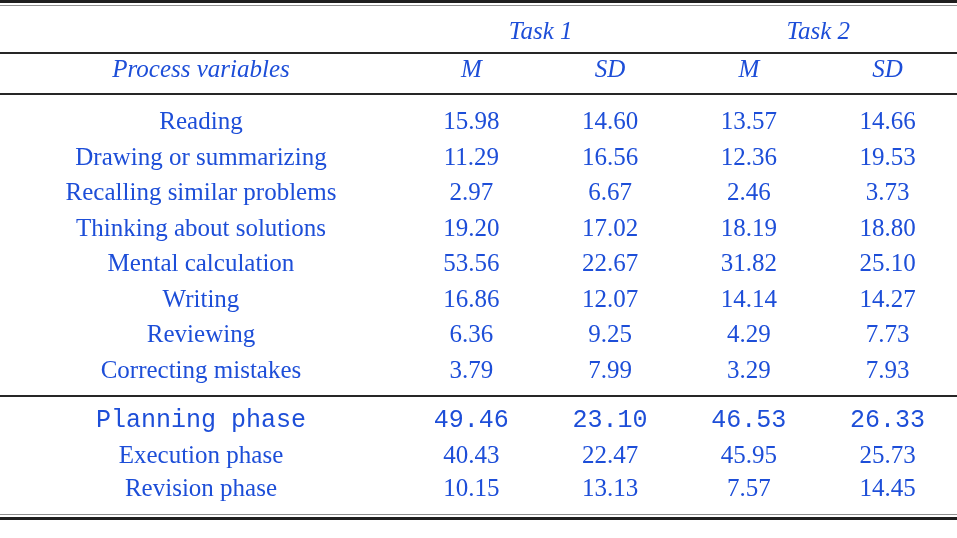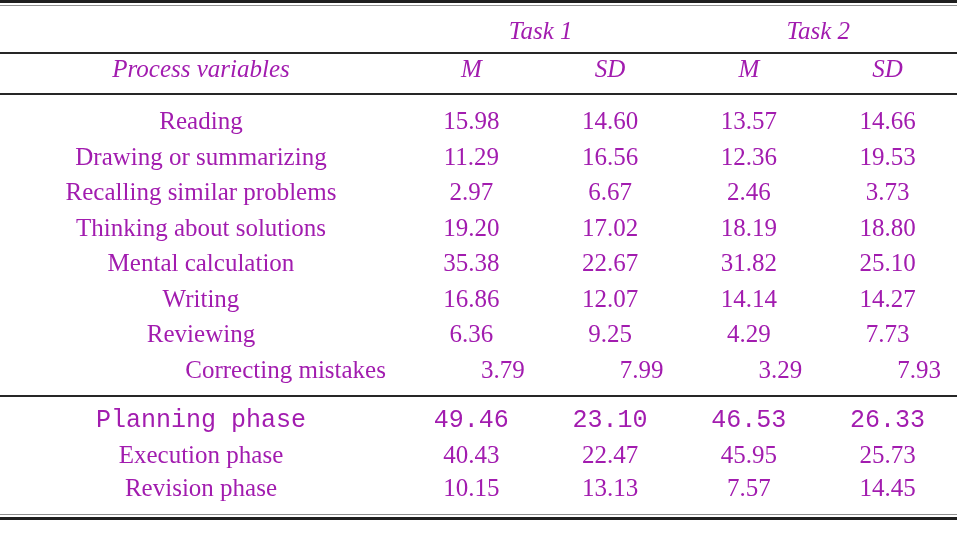--- a/index.html
+++ b/index.html
@@ -4,21 +4,21 @@
 <style>
   html, body {
     margin: 0;
     padding: 0;
     background: #ffffff;
   }
   .sheet {
     width: 957px;
     height: 538px;
     background: #ffffff;
-    color: #a21caf;
+    color: #1d4ed8;
     font-family: "Liberation Serif", "DejaVu Serif", serif;
     box-sizing: border-box;
     overflow: hidden;
   }
   .double-rule-top {
     height: 2px;
     border-top: 3px solid #1e1e1e;
     border-bottom: 1px solid #8f8f8f;
   }
   .double-rule-bottom {
@@ -44,23 +44,23 @@
     font-style: italic;
     padding: 10px 0 6px 0;
     border-bottom: 2px solid #262626;
   }
   tr.stat-row td {
     font-style: italic;
     padding: 0 0 10px 0;
     border-bottom: 2px solid #262626;
   }
   tbody.section-process { border-bottom: 2px solid #262626; }
-  tbody.section-process td { padding: 3px 16px; margin-top: 9px; }
+  tbody.section-process td { padding: 3px 8px; margin-top: 9px; }
   tbody.section-process tr:first-child td { padding-top: 11px; }
-  tbody.section-process tr:last-child td { padding-bottom: 11px; text-align: right; }
+  tbody.section-process tr:last-child td { padding-bottom: 11px; }
   tbody.section-phase td { padding: 2px 0; }
   tbody.section-phase tr:first-child td { padding-top: 9px; font-family: Liberation Mono, monospace; }
   tbody.section-phase tr:last-child td { padding-bottom: 11px; text-align: center; }
 </style>
 </head>
 <body>
 
 <div class="sheet">
   <div class="double-rule-top"></div>
 
@@ -112,21 +112,21 @@
       </tr>
       <tr>
         <td>Thinking about solutions</td>
         <td>19.20</td>
         <td>17.02</td>
         <td>18.19</td>
         <td>18.80</td>
       </tr>
       <tr>
         <td>Mental calculation</td>
-        <td>35.38</td>
+        <td>53.56</td>
         <td>22.67</td>
         <td>31.82</td>
         <td>25.10</td>
       </tr>
       <tr>
         <td>Writing</td>
         <td>16.86</td>
         <td>12.07</td>
         <td>14.14</td>
         <td>14.27</td>

